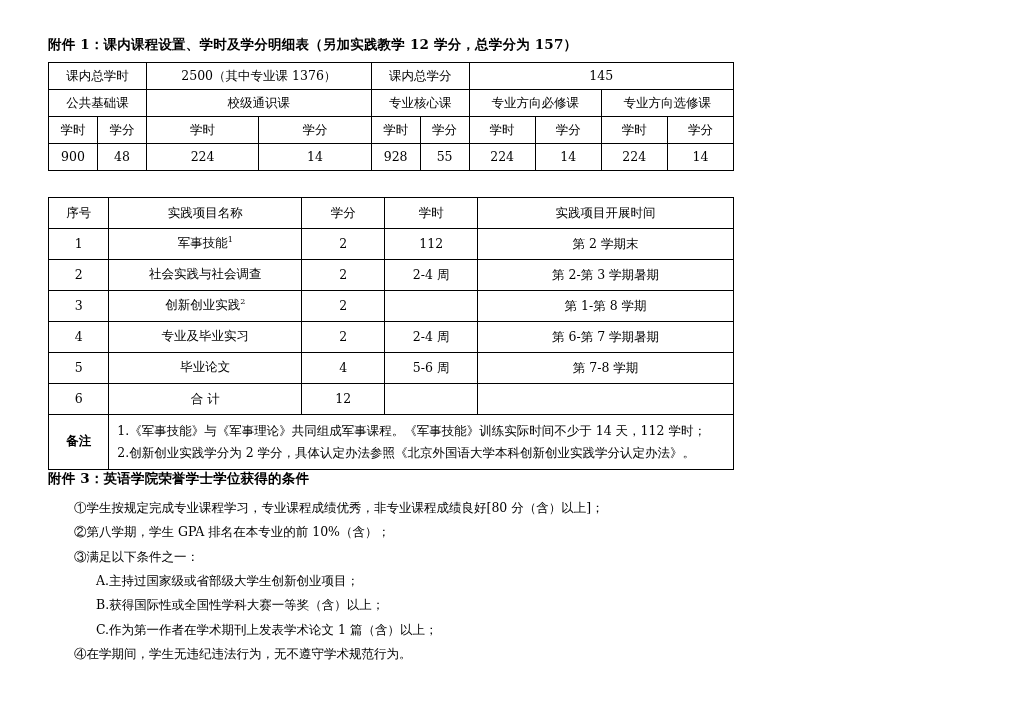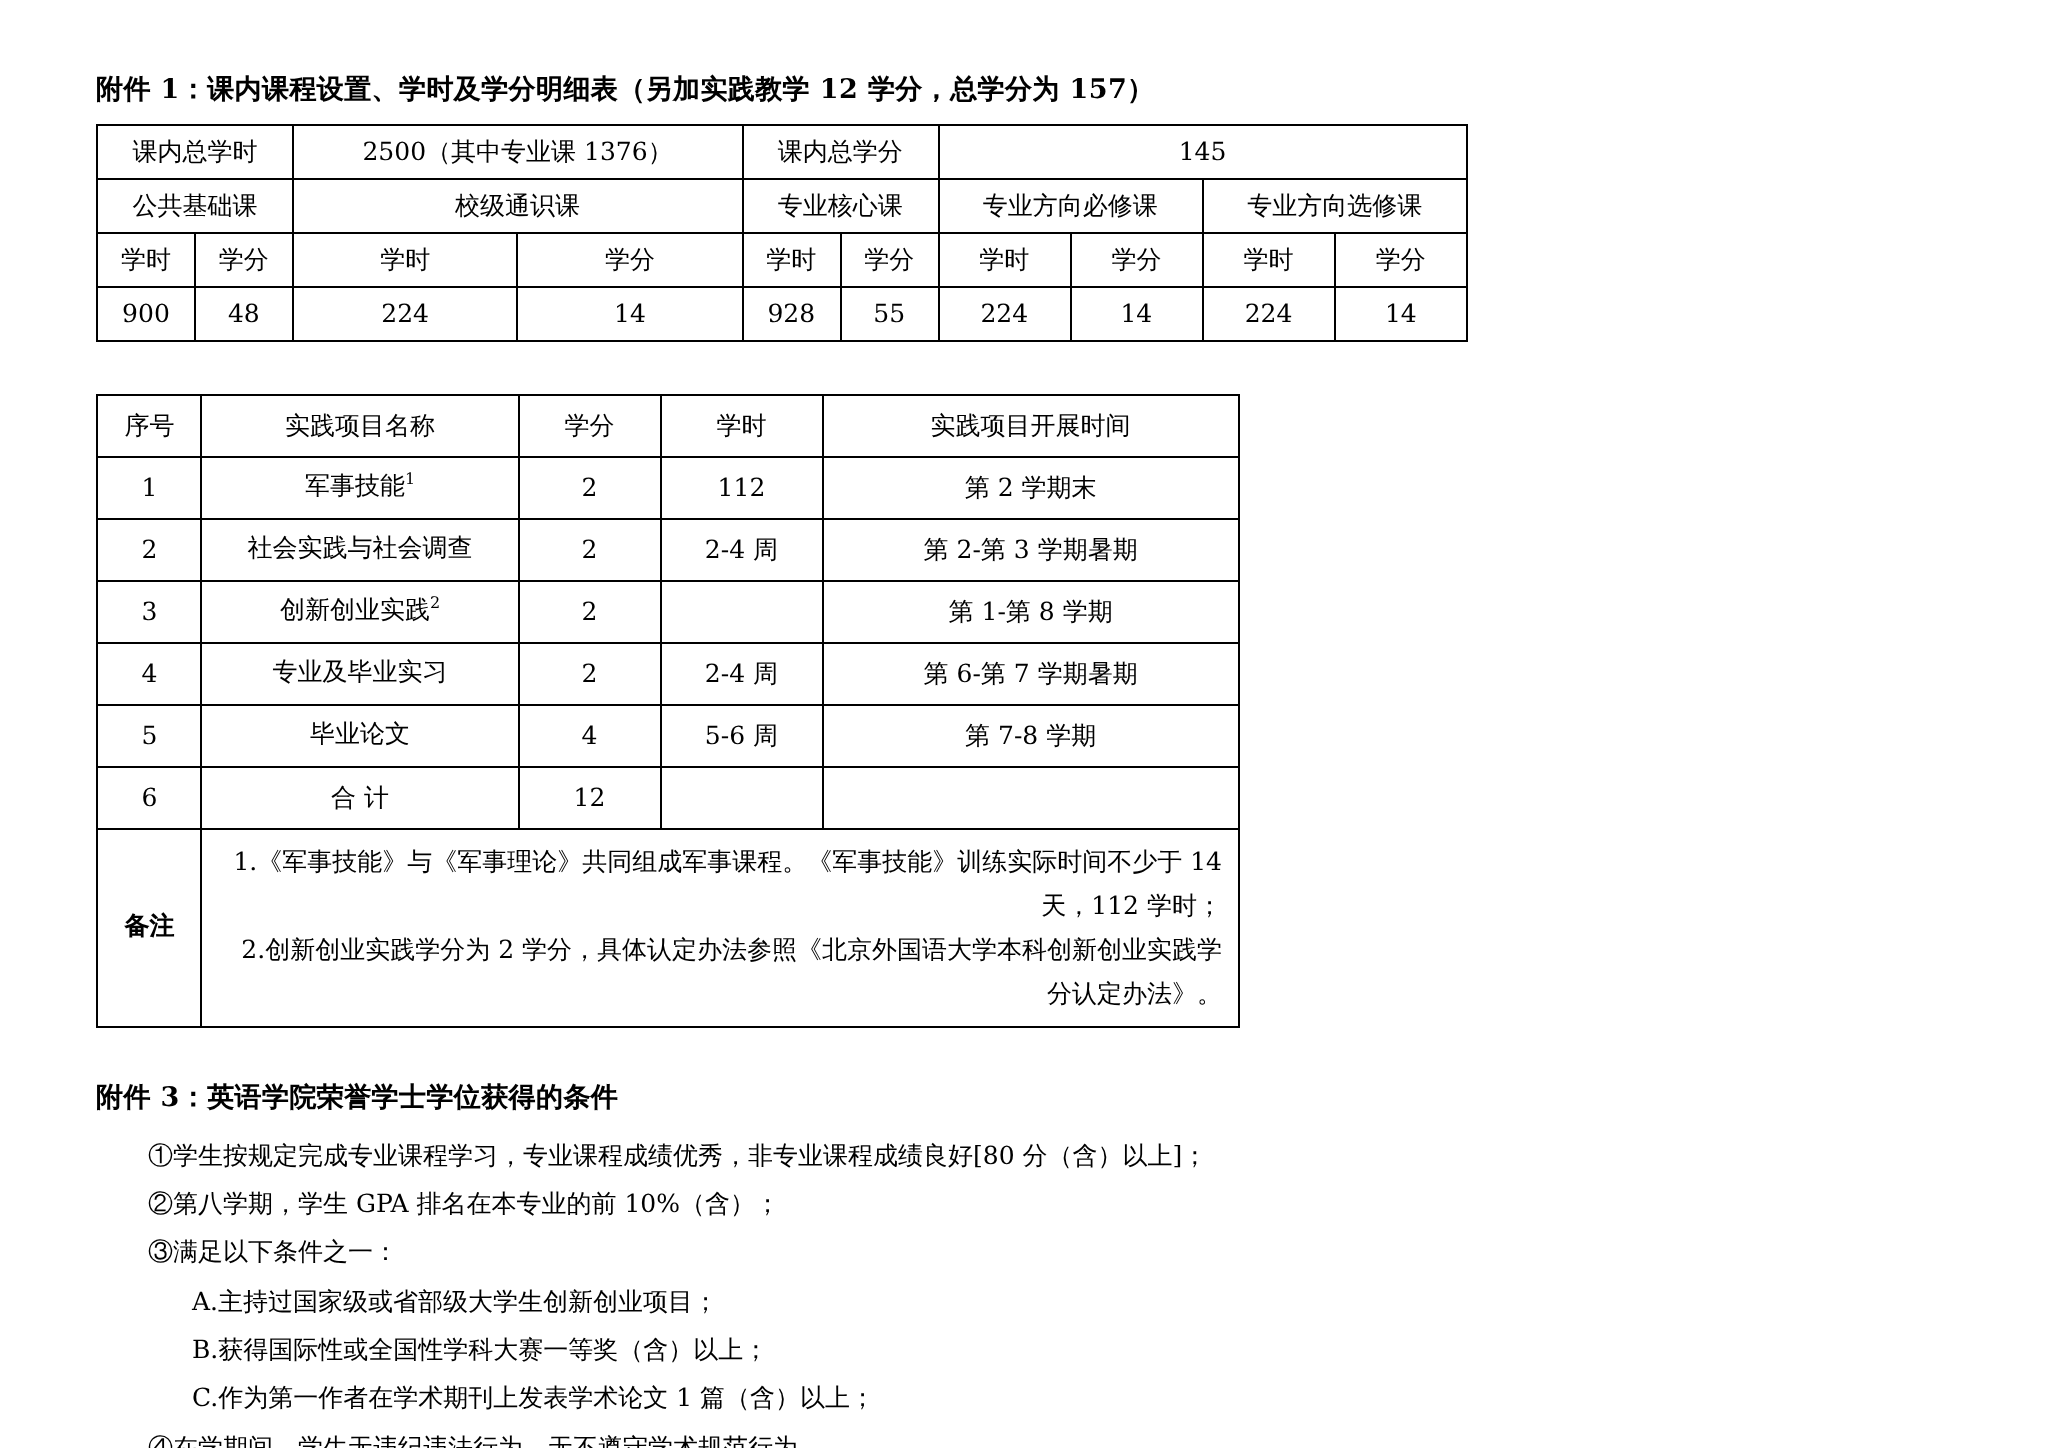--- a/index.html
+++ b/index.html
@@ -52,30 +52,29 @@
   
   #table1 {
     width: 686px;
     margin-bottom: 26px;
     padding-left: 48px;
   }
   #table1 td { height: 20px; }
 
   
   #table2 {
-    width: 572px;
-    margin-bottom: 26px;
+    width: 686px;
   }
   #table2 td { height: 24px; }
   #table2 .remark-label {
     font-weight: bold;
     width: 52px;
   }
   #table2 .remark-body {
-    text-align: right;
+    text-align: left;
     padding: 5px 8px;
     line-height: 1.75;
   }
 
   
   .para-list {
     margin: 0;
     padding: 0;
     list-style: none;
     font-size: 12.5px;

